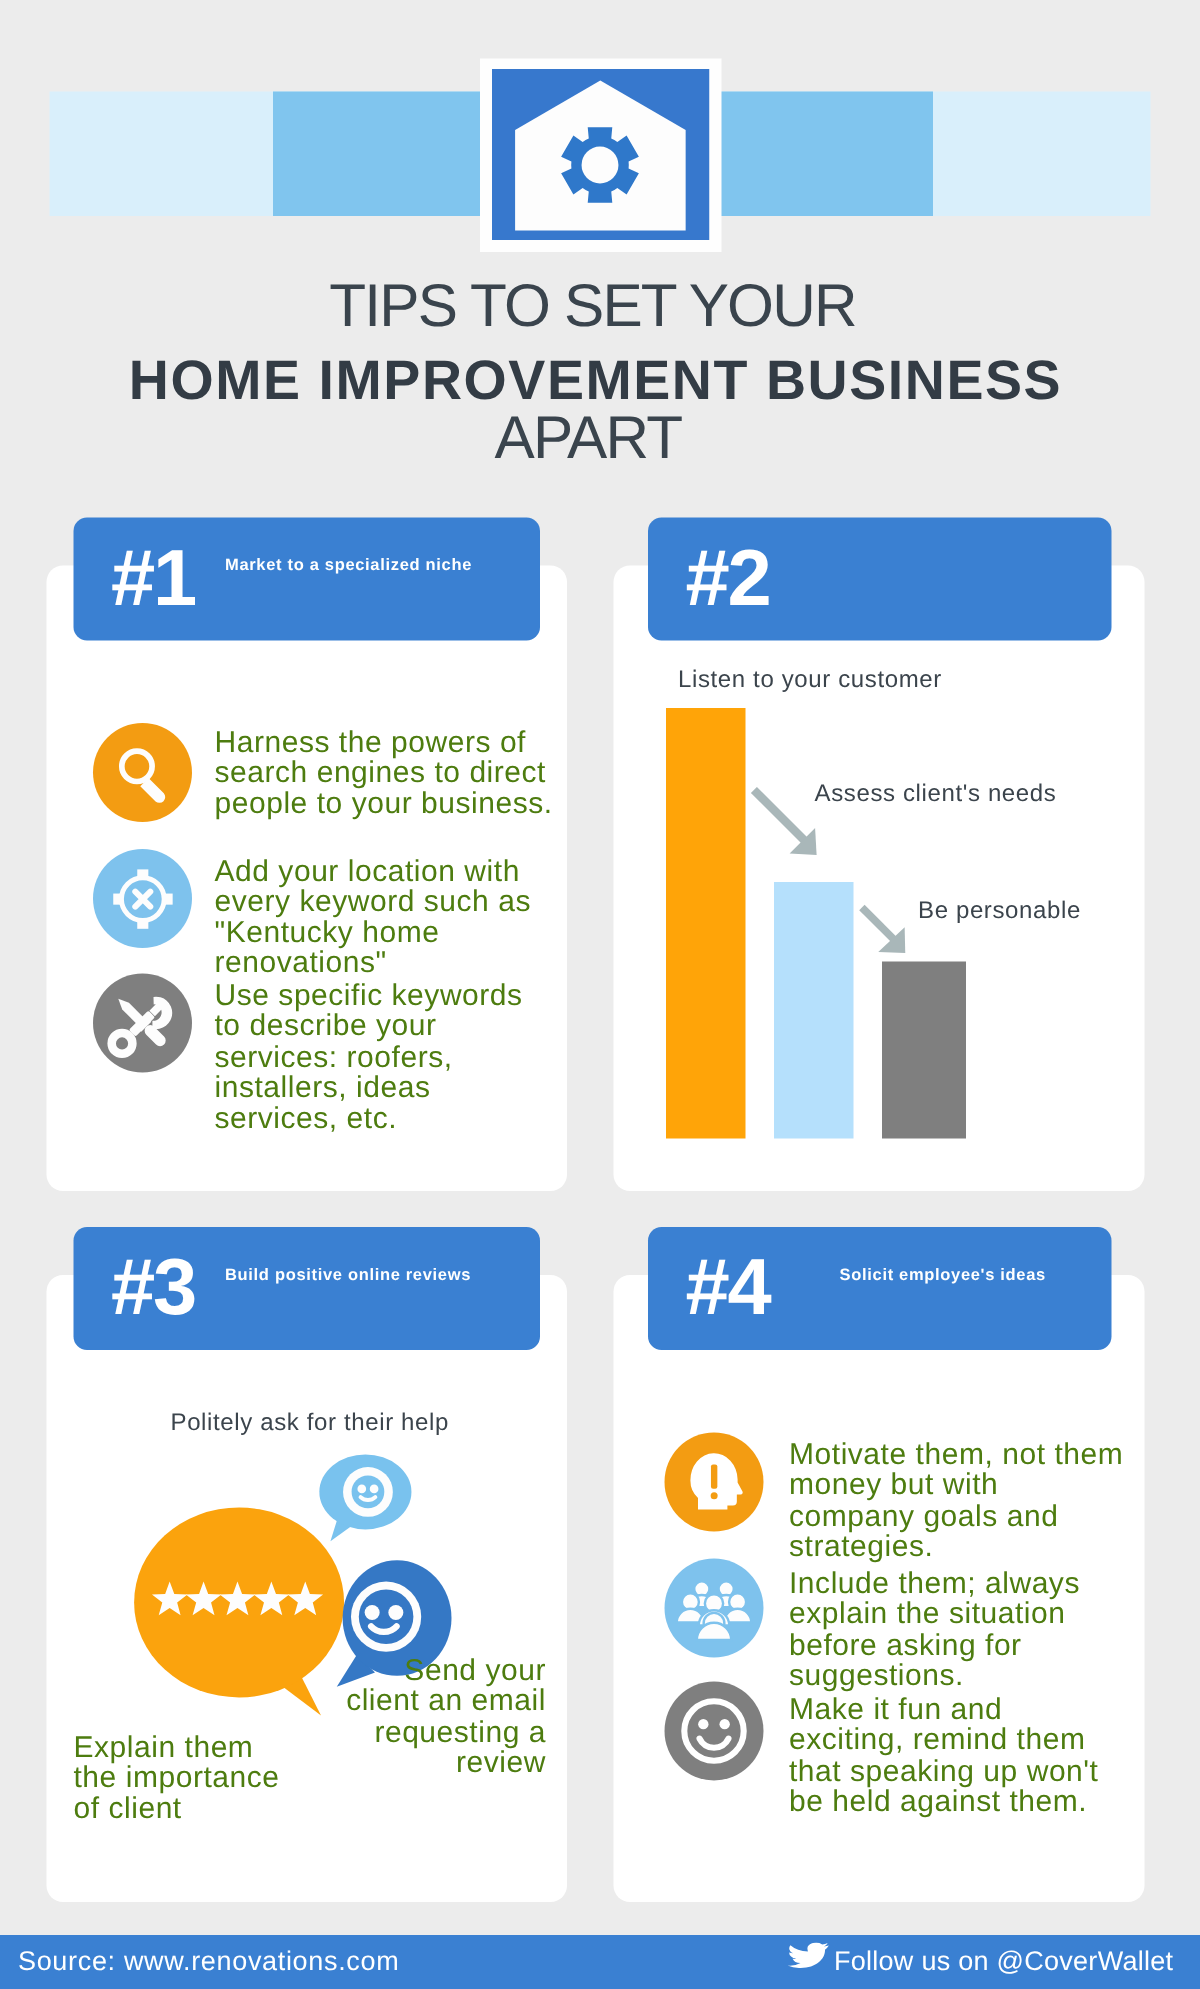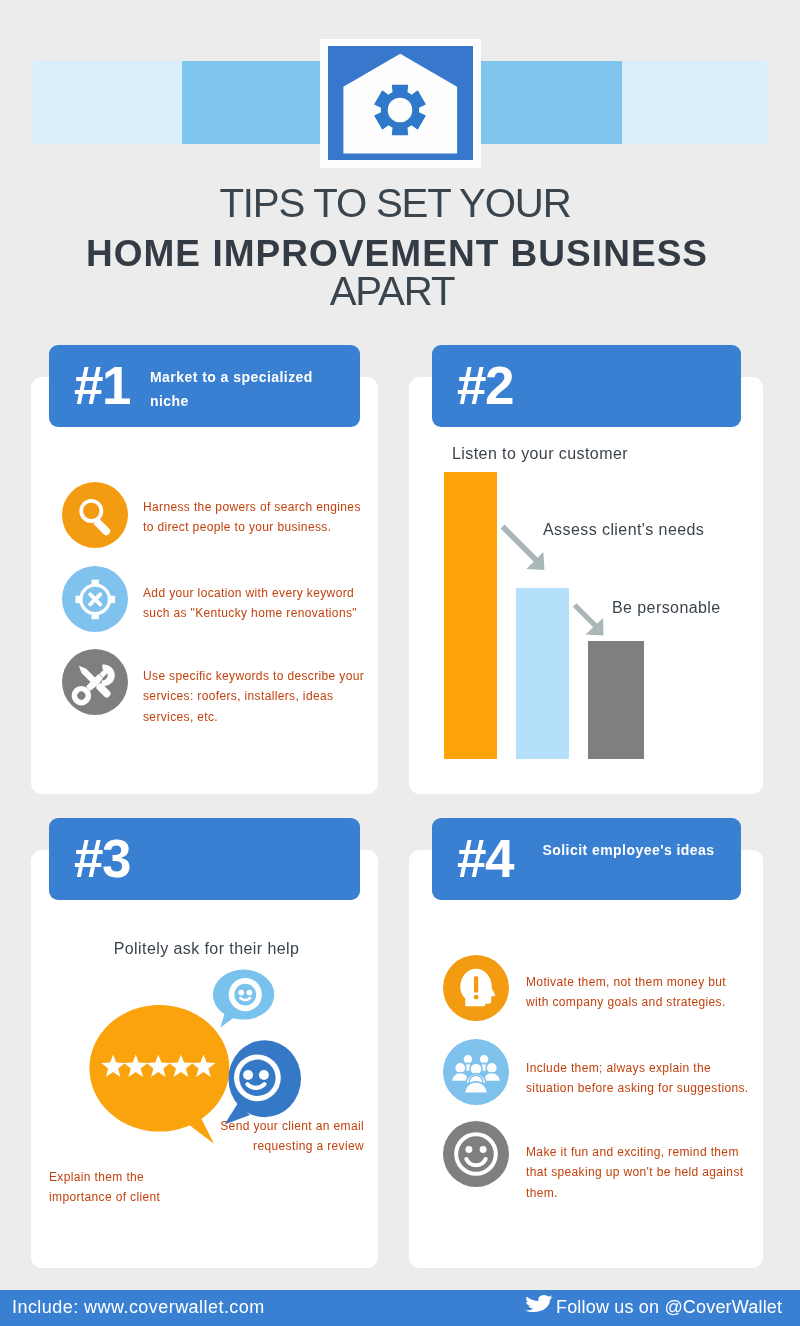--- a/index.html
+++ b/index.html
@@ -16,23 +16,23 @@
   
   .title{width:800px;text-align:center;color:#3a444d;}
   #title-line1{left:-5px;top:181px;font-size:40.2px;letter-spacing:-1.19px;font-weight:400;}
   #title-line2{left:-3px;top:233px;font-size:37px;font-weight:bold;letter-spacing:1.04px;color:#333c45;}
   #title-line3{left:-8px;top:269px;font-size:40.2px;letter-spacing:-1.12px;font-weight:400;}
 
   
   .card{background:#fff;border-radius:11px;}
   .cardhead{background:#3a80d2;border-radius:9px;color:#fff;}
   .num{position:absolute;font-weight:bold;font-size:53px;letter-spacing:-1.5px;line-height:1;}
-  .htext{position:absolute;font-weight:bold;font-size:14px;line-height:23.5px;letter-spacing:0.45px;}
-
-  .btext{position:absolute;font-size:12px;line-height:20.4px;color:#c2410c;letter-spacing:0.36px;margin-top:12px;}
+  .htext{position:absolute;font-weight:bold;font-size:11px;line-height:23.5px;letter-spacing:0.45px;}
+
+  .btext{position:absolute;font-size:20px;line-height:20.4px;color:#4d7c0f;letter-spacing:0.36px;}
   .ctext{position:absolute;font-size:16px;line-height:21px;color:#3b444c;letter-spacing:0.42px;}
 
   .icon-circle{position:absolute;border-radius:50%;}
 
   
   .bar{position:absolute;}
 
   
   #footer{left:0;top:1290px;width:800px;height:36px;background:#3a80d2;}
   .ftext{position:absolute;color:#fff;font-size:18px;letter-spacing:0.45px;}
@@ -64,20 +64,21 @@
 
 <div class="abs cardhead" style="left:49px;top:345px;width:311px;height:82px;">
   <div class="num" style="left:25px;top:14px;">#1</div>
   <div class="htext" style="left:101px;top:21px;width:195px;">Market to a specialized niche</div>
 </div>
 <div class="abs cardhead" style="left:432px;top:345px;width:309px;height:82px;">
   <div class="num" style="left:25px;top:14px;">#2</div>
 </div>
 <div class="abs cardhead" style="left:49px;top:818px;width:311px;height:82px;">
   <div class="num" style="left:25px;top:14px;">#3</div>
+  <div class="htext" style="left:101px;top:21px;width:195px;">Build positive online reviews</div>
 </div>
 <div class="abs cardhead" style="left:432px;top:818px;width:309px;height:82px;">
   <div class="num" style="left:25px;top:14px;">#4</div>
   <div class="htext" style="left:99px;top:21px;width:195px;text-align:center;">Solicit employee's ideas</div>
 </div>
 
 <div class="abs icon-circle" style="left:62px;top:482px;width:66px;height:66px;background:#f39c12;">
   <svg width="66" height="66" viewBox="0 0 66 66">
     <circle cx="29.3" cy="28.9" r="10.1" fill="none" stroke="#fdfdfd" stroke-width="3.8"></circle>
     <path d="M37.0 36.6 L47.2 46.8 a3.9 3.9 0 0 1-5.5 5.5 L31.5 42.1 Z" fill="#fdfdfd"></path>
@@ -217,17 +218,17 @@
     <circle cx="179.4" cy="119.8" r="18.2" fill="#3578c5"></circle>
     <circle cx="170.1" cy="117.0" r="5.0" fill="#fdfdfd"></circle>
     <circle cx="185.9" cy="117.0" r="5.0" fill="#fdfdfd"></circle>
     <path d="M169.4 126.2 a11.5 11.5 0 0 0 17.0 0" fill="none" stroke="#fdfdfd" stroke-width="4.2" stroke-linecap="round"></path>
   </g>
 </svg>
 <div class="abs btext" style="left:49px;top:1155px;width:145px;">Explain them the importance of client</div>
 <div class="abs btext" style="left:220px;top:1104px;width:144px;text-align:right;">Send your client an email requesting a review</div>
 
 <div class="abs" id="footer"></div>
-<div class="abs ftext" style="left:12px;top:1297px;">Include: www.coverwallet.com</div>
+<div class="abs ftext" style="left:12px;top:1297px;">Source: www.renovations.com</div>
 <svg class="abs" style="left:525px;top:1295px;" width="28" height="17" viewBox="0 0 26 22" preserveAspectRatio="none">
   <path d="M25.6 2.6c-.95.42-1.97.7-3.04.83a5.3 5.3 0 0 0 2.33-2.93c-1.02.61-2.16 1.05-3.37 1.28A5.3 5.3 0 0 0 12.5 6.6c0 .41.05.82.14 1.2A15.05 15.05 0 0 1 1.8 2.3a5.3 5.3 0 0 0 1.64 7.07 5.25 5.25 0 0 1-2.4-.66v.06a5.3 5.3 0 0 0 4.25 5.2c-.4.1-.83.16-1.27.16-.31 0-.61-.03-.9-.08a5.3 5.3 0 0 0 4.95 3.68A10.63 10.63 0 0 1 0 19.92 15 15 0 0 0 8.13 22c9.75 0 15.08-8.08 15.08-15.08 0-.23 0-.46-.02-.69A10.77 10.77 0 0 0 25.6 2.6z" fill="#fff"></path>
 </svg>
 <div class="abs ftext" style="left:556px;top:1297px;letter-spacing:0.18px;">Follow us on @CoverWallet</div>
 
 </body></html>

